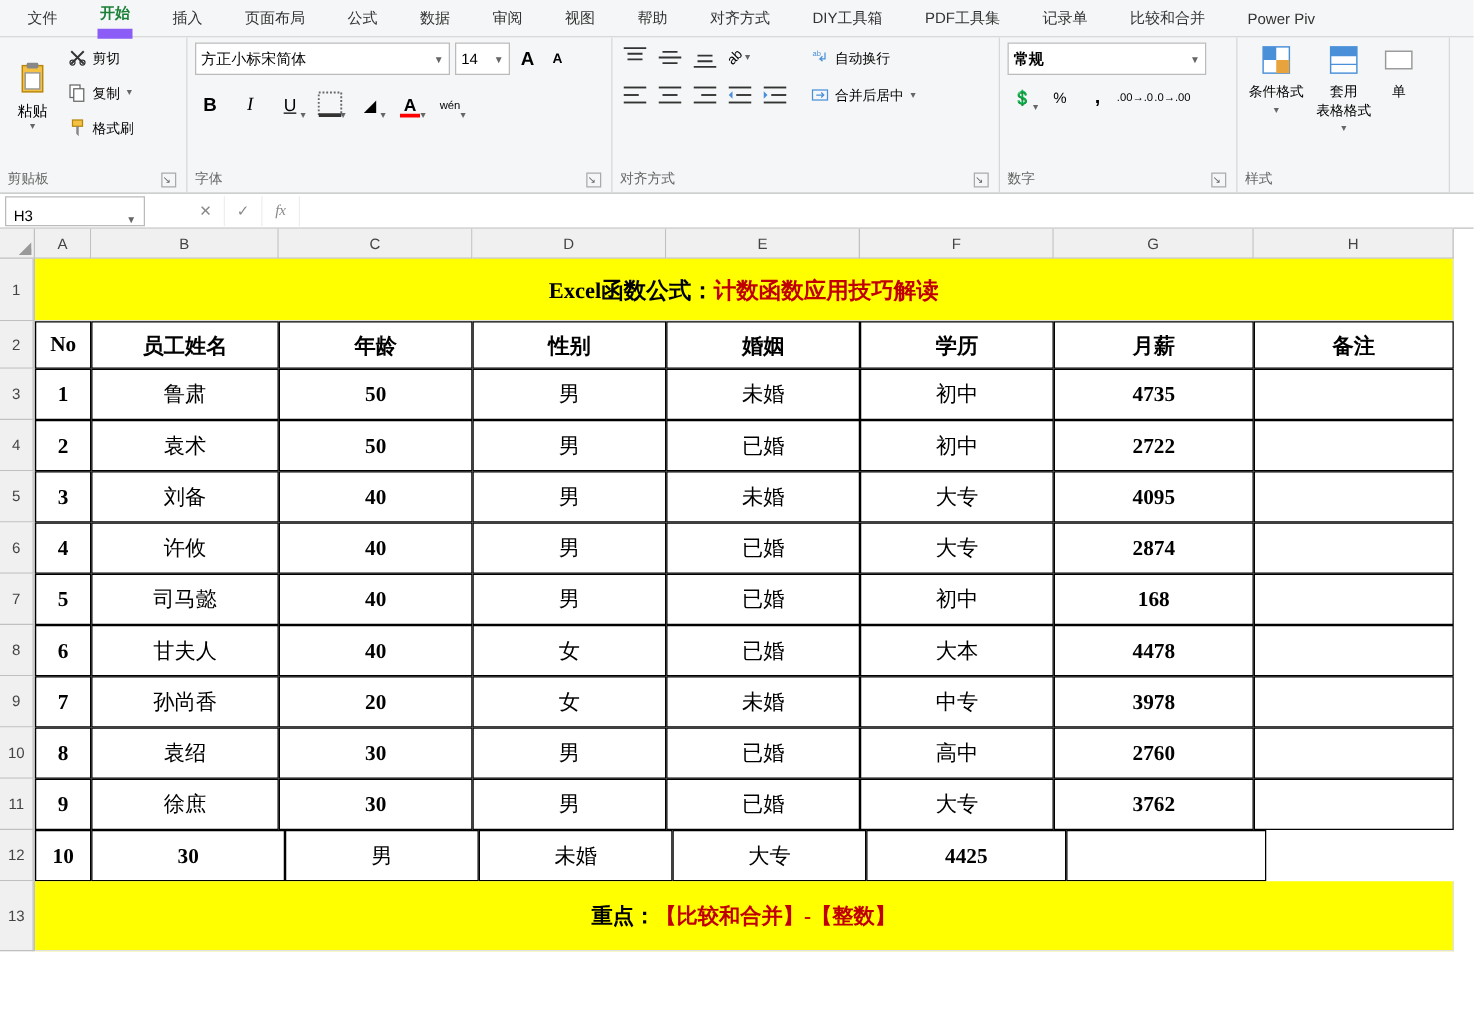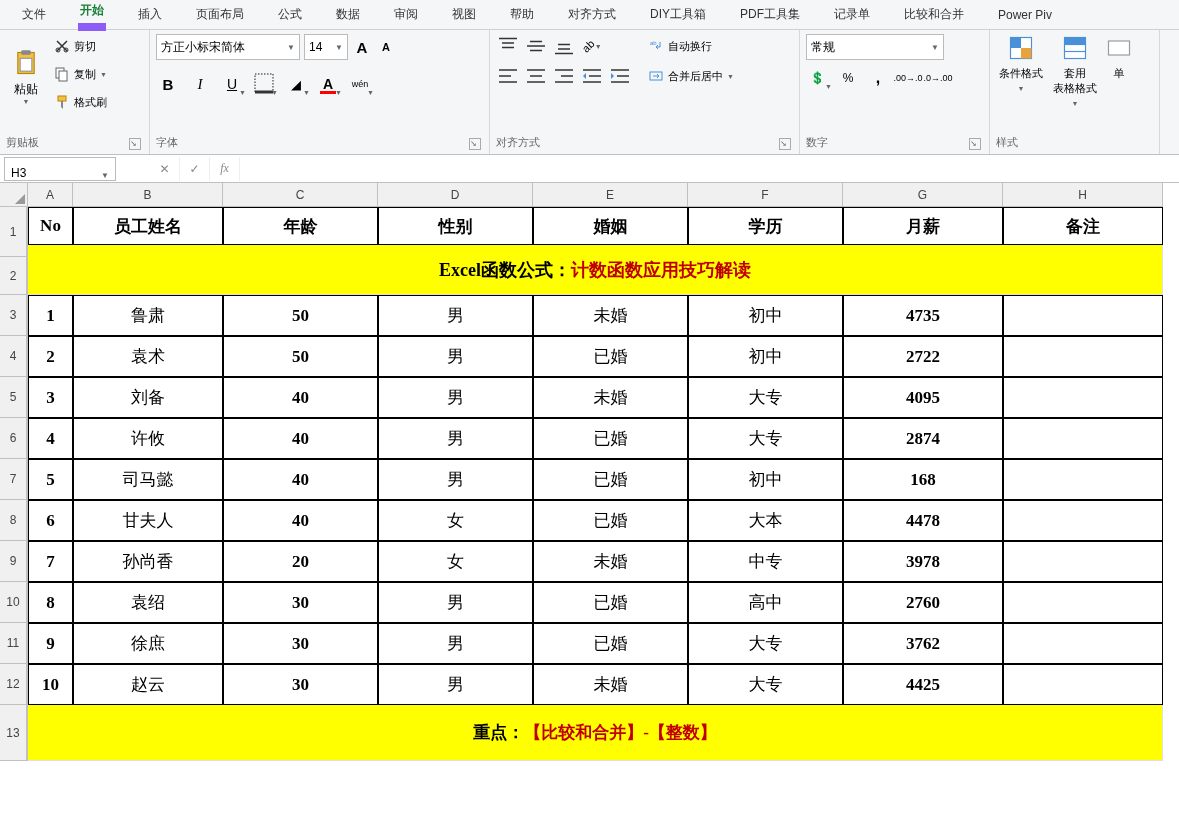--- a/index.html
+++ b/index.html
@@ -19,34 +19,34 @@
 
 .big-btn { display: flex; flex-direction: column; align-items: center; justify-content: center; width: 40px; height: 85px; cursor: pointer; }
 .big-btn .icon { width: 28px; height: 28px; margin-bottom: 4px; }
 .small-btn-col { display: flex; flex-direction: column; gap: 4px; }
 .small-btn { display: flex; align-items: center; gap: 4px; height: 24px; padding: 0 4px; cursor: pointer; font-size: 11px; }
 .small-btn .icon { width: 16px; height: 16px; }
 
 .font-row1 { display: flex; gap: 4px; align-items: center; margin-bottom: 8px; }
 .font-row2 { display: flex; gap: 8px; align-items: center; }
 .combo { height: 26px; border: 1px solid #bbb; background: #fff; display: flex; align-items: center; padding: 0 4px; }
-.combo.font-name { width: 144px; }
+.combo.font-name { width: 204px; }
 .combo.font-size { width: 44px; }
 .combo .caret { margin-left: auto; font-size: 8px; color: #666; }
 .sz-btn { width: 20px; height: 26px; border: 1px solid transparent; display: flex; align-items: center; justify-content: center; cursor: pointer; }
 .fmt-btn { width: 24px; height: 24px; display: flex; align-items: center; justify-content: center; cursor: pointer; position: relative; }
 .dd-caret { font-size: 7px; color: #666; position: absolute; right: -2px; bottom: 0; }
 .color-underline { position: absolute; bottom: 2px; left: 4px; right: 4px; height: 3px; }
 
 .align-group { display: flex; flex-direction: column; gap: 6px; }
 .align-row { display: flex; gap: 4px; }
 .align-btn { width: 24px; height: 24px; display: flex; align-items: center; justify-content: center; cursor: pointer; }
 
 .num-col { display: flex; flex-direction: column; gap: 6px; }
-.combo.num-fmt { width: 138px; }
+.combo.num-fmt { width: 159px; font-weight: bold; }
 .num-btns { display: flex; gap: 6px; }
 
 .style-btn { display: flex; flex-direction: column; align-items: center; width: 50px; gap: 4px; cursor: pointer; font-size: 11px; text-align: center; }
 .style-btn .icon { width: 28px; height: 28px; }
 
 
 .formula-bar { display: flex; align-items: center; height: 28px; border-bottom: 1px solid #c0c0c0; }
 .name-box { width: 112px; height: 24px; border: 1px solid #bbb; margin: 0 4px; display: flex; align-items: flex-end; padding: 0 6px; background: #fff; }
 .name-box .caret { margin-left: auto; font-size: 8px; color: #666; }
 .fb-btn { width: 30px; height: 24px; display: flex; align-items: center; justify-content: center; color: #888; cursor: pointer; border-right: 1px solid #eee; }
@@ -424,38 +424,38 @@
         <div class="row-h hd">8</div>
         <div class="row-h hd">9</div>
         <div class="row-h hd">10</div>
         <div class="row-h hd">11</div>
         <div class="row-h hd">12</div>
         <div class="row-h h13">13</div>
       </div>
 
       <div class="cells">
 
+        <div class="row title-row">
+          <div class="cell h1" style="width:1135px">
+            <span class="t1">Excel函数公式：</span>
+            <span class="t2">计数函数应用技巧解读</span>
+          </div>
+        </div>
+
         <div class="row hdr-row" id="hdr-row">
             <div class="cell h2 wA">No</div>
             <div class="cell h2 wB">员工姓名</div>
             <div class="cell h2 wC">年龄</div>
             <div class="cell h2 wD">性别</div>
             <div class="cell h2 wE">婚姻</div>
             <div class="cell h2 wF">学历</div>
             <div class="cell h2 wG">月薪</div>
             <div class="cell h2 wH">备注</div>
           </div>
 
-        <div class="row title-row">
-          <div class="cell h1" style="width:1135px">
-            <span class="t1">Excel函数公式：</span>
-            <span class="t2">计数函数应用技巧解读</span>
-          </div>
-        </div>
-
         <div id="data-rows">
             <div class="row data-row">
               <div class="cell hd wA no-col">1</div>
               <div class="cell hd wB">鲁肃</div>
               <div class="cell hd wC num-col">50</div>
               <div class="cell hd wD">男</div>
               <div class="cell hd wE">未婚</div>
               <div class="cell hd wF">初中</div>
               <div class="cell hd wG num-col">4735</div>
               <div class="cell hd wH"></div>
@@ -535,21 +535,20 @@
               <div class="cell hd wB">徐庶</div>
               <div class="cell hd wC num-col">30</div>
               <div class="cell hd wD">男</div>
               <div class="cell hd wE">已婚</div>
               <div class="cell hd wF">大专</div>
               <div class="cell hd wG num-col">3762</div>
               <div class="cell hd wH"></div>
             </div>
             <div class="row data-row">
               <div class="cell hd wA no-col">10</div>
-              <div class="cell hd wB">赵云</div>
               <div class="cell hd wC num-col">30</div>
               <div class="cell hd wD">男</div>
               <div class="cell hd wE">未婚</div>
               <div class="cell hd wF">大专</div>
               <div class="cell hd wG num-col">4425</div>
               <div class="cell hd wH"></div>
             </div>
           </div>
 
         <div class="row footer-row">

